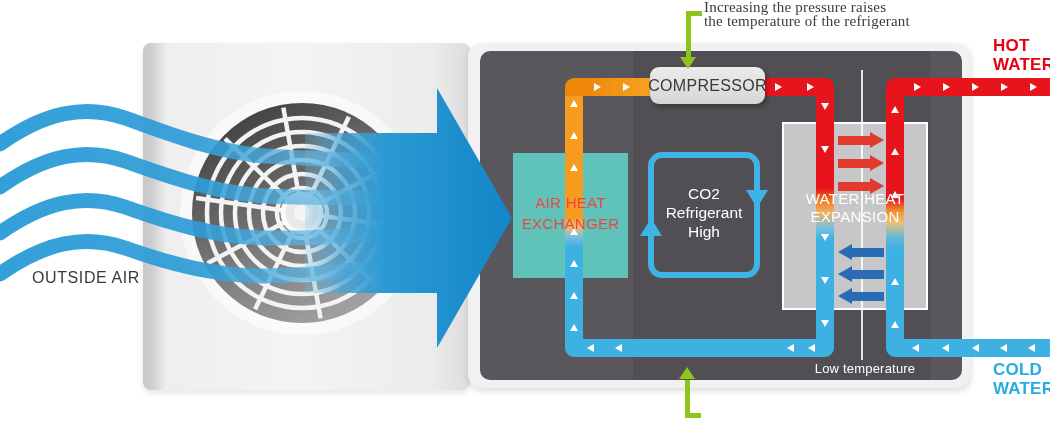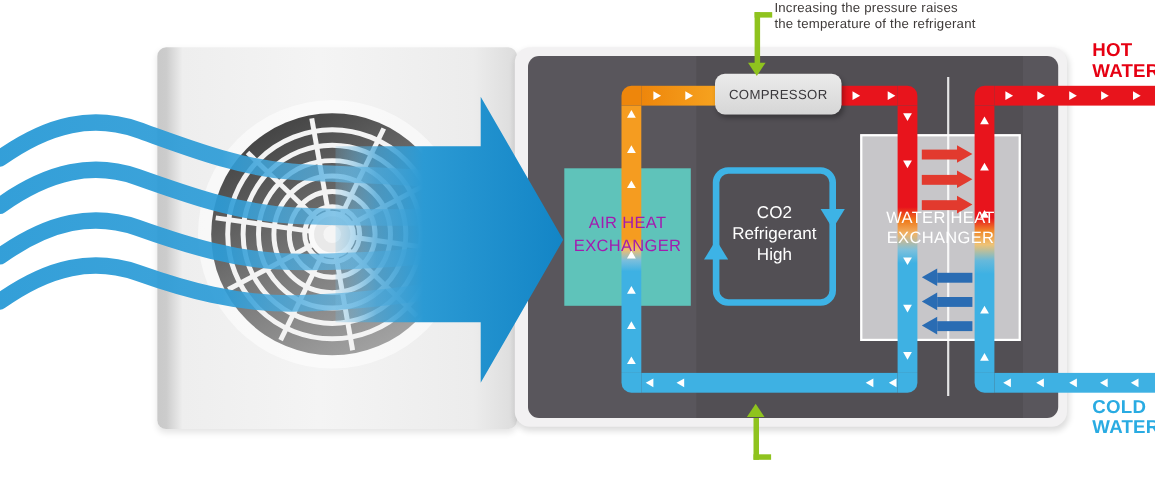--- a/index.html
+++ b/index.html
@@ -33,21 +33,21 @@
   .temp-line{left:861px;top:70px;width:2px;height:290px;background:rgba(255,255,255,.85);z-index:2;}
 
   
   .whe-box{left:782px;top:122px;width:146px;height:188px;background:#c7c6c9;border:2px solid #ffffff;z-index:1;}
 
   
   .fan-svg{left:0;top:0;width:520px;height:436px;z-index:2;pointer-events:none;}
 
   
   .ahe-box{left:513px;top:153px;width:115px;height:125px;background:#5fc3ba;z-index:2;}
-  .ahe-label{left:513px;top:192px;width:115px;z-index:6;color:#a21caf;font-size:15px;line-height:21px;text-align:center;letter-spacing:.3px;}
+  .ahe-label{left:513px;top:192px;width:115px;z-index:6;color:#ef4444;font-size:15px;line-height:21px;text-align:center;letter-spacing:.3px;}
   .whe-label{left:782px;top:190px;width:146px;z-index:6;color:#ffffff;font-size:15px;line-height:18px;text-align:center;letter-spacing:.3px;}
 
   
   .pipe{z-index:3;}
   .p-corner{width:18px;height:18px;z-index:3;}
   .c-tl-o{left:565px;top:78px;background:#ee860b;border-top-left-radius:9px;}
   .p-orange-h{left:583px;top:78px;width:67px;height:18px;background:linear-gradient(to right,#ee860b,#f6a21f);}
   .p-ahe-v{left:565px;top:96px;width:18px;height:243px;
     background:linear-gradient(to bottom,#f59c20 0%,#f59c20 50%,#eebd72 54%,#79bedd 58%,#3eb1e3 62%,#3eb1e3 100%);}
   .c-bl-b1{left:565px;top:339px;background:#3eb1e3;border-bottom-left-radius:9px;}
@@ -76,21 +76,21 @@
   .fatR::after{content:'';position:absolute;left:32px;top:-4px;width:0;height:0;
     border-left:14px solid #e23a2e;border-top:8.5px solid transparent;border-bottom:8.5px solid transparent;}
   .fatL{z-index:4;width:32px;height:9px;background:#2a6cb3;}
   .fatL::before{content:'';position:absolute;left:-14px;top:-4px;width:0;height:0;
     border-right:14px solid #2a6cb3;border-top:8.5px solid transparent;border-bottom:8.5px solid transparent;}
 
   
   .comp-box{
     z-index:5;border-radius:9px;display:flex;align-items:center;justify-content:center;
     background:linear-gradient(#ebebeb,#d6d6d6);box-shadow:2px 3px 5px rgba(0,0,0,.30);
-    color:#3a383c;letter-spacing:.3px;font-size:12px;
+    color:#3a383c;letter-spacing:.3px;font-size:16px;
   }
   .compressor{left:650px;top:67px;width:115px;height:37px;}
   .expansion{left:630px;top:325px;width:150px;height:43px;font-size:16px;}
 
   
   .co2-loop{left:648px;top:152px;width:112px;height:126px;border:6px solid #3db3e6;border-radius:14px;z-index:5;}
   .co2-tri-down{left:746px;top:190px;width:0;height:0;z-index:5;
     border-left:11px solid transparent;border-right:11px solid transparent;border-top:18px solid #3db3e6;}
   .co2-tri-up{left:640px;top:218px;width:0;height:0;z-index:5;
     border-left:11px solid transparent;border-right:11px solid transparent;border-bottom:18px solid #3db3e6;}
@@ -107,21 +107,21 @@
   
   .g-line{background:#8fc31e;z-index:6;}
   .gt-v{left:686px;top:11px;width:5px;height:49px;}
   .gt-h{left:686px;top:11px;width:16px;height:5px;}
   .gt-tri{left:680px;top:57px;width:0;height:0;z-index:6;
     border-left:8.5px solid transparent;border-right:8.5px solid transparent;border-top:12px solid #8fc31e;}
   .gb-v{left:685px;top:380px;width:5px;height:38px;}
   .gb-h{left:685px;top:413px;width:16px;height:5px;}
   .gb-tri{left:679px;top:367px;width:0;height:0;z-index:6;
     border-left:8.5px solid transparent;border-right:8.5px solid transparent;border-bottom:12px solid #8fc31e;}
-  .note{z-index:6;color:#3e3a39;font-size:12px;line-height:13.5px;letter-spacing:.2px;}
+  .note{z-index:6;color:#3e3a39;font-size:15px;line-height:13.5px;letter-spacing:.2px;font-family:Liberation Serif, serif;}
   .note-top{left:704px;top:1px;}
   .note-bottom{left:704px;top:401px;}
 </style>
 </head>
 <body>
 
 <div id="stage">
 
   <div class="abs outdoor-unit"></div>
 
@@ -180,20 +180,21 @@
     </g>
     <g fill="none" stroke="url(#streamGrad)" stroke-width="15" stroke-linecap="round">
       <path d="M 0,144 C 45,112 85,104 125,118 C 170,134 215,152 265,156 C 330,160 380,160 428,166"></path>
       <path d="M 0,187 C 45,155 85,147 125,161 C 170,177 215,193 265,196 C 330,199 385,197 434,198"></path>
       <path d="M 0,233 C 45,201 85,193 125,207 C 170,223 215,237 265,238 C 330,239 385,233 434,228"></path>
       <path d="M 0,274 C 45,242 85,234 125,248 C 170,264 215,276 265,276 C 330,275 385,266 428,259"></path>
     </g>
     <path fill="url(#arrowGrad)" d="M 305,133 L 437,133 L 437,88 L 512,218 L 437,348 L 437,293 L 305,293 Z"></path>
   </svg>
 
+  <div class="abs outside-air">OUTSIDE AIR</div>
 
   <div class="abs ahe-box"></div>
 
   <div class="abs p-corner c-tl-o pipe"></div>
   <div class="abs p-orange-h pipe"></div>
   <div class="abs p-ahe-v pipe"></div>
   <div class="abs p-corner c-bl-b1 pipe"></div>
   <div class="abs p-bottom-h pipe"></div>
   <div class="abs p-corner c-br-b pipe"></div>
   <div class="abs p-red-h pipe"></div>
@@ -217,22 +218,23 @@
   <div class="abs co2-loop"></div>
   <div class="abs co2-tri-down"></div>
   <div class="abs co2-tri-up"></div>
   <div class="abs co2-text pre">CO2
 Refrigerant
 High</div>
 
   <div class="abs ahe-label pre">AIR HEAT
 EXCHANGER</div>
   <div class="abs whe-label pre">WATER HEAT
-EXCHANGER</div>
-
+EXPANSION</div>
+
+  <div class="abs temp-label low-label">Low temperature</div>
 
   <div class="abs hot-label pre">HOT
 WATER</div>
   <div class="abs cold-label pre">COLD
 WATER</div>
 
   <div class="abs g-line gt-v"></div>
   <div class="abs g-line gt-h"></div>
   <div class="abs gt-tri"></div>
   <div class="abs note note-top pre">Increasing the pressure raises

